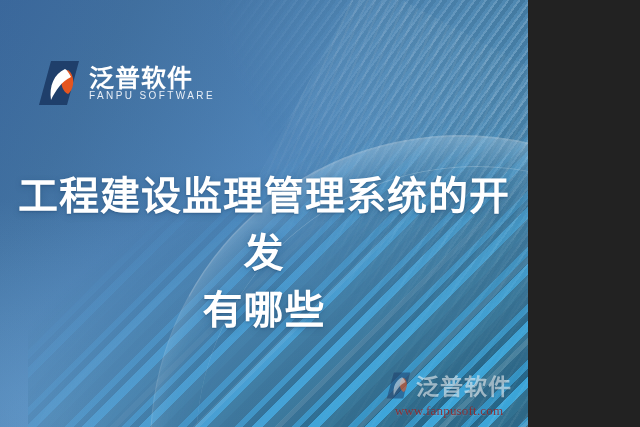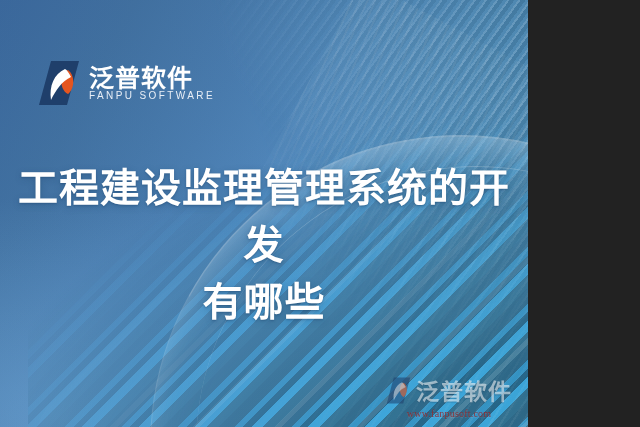--- a/index.html
+++ b/index.html
@@ -201,21 +201,21 @@
     font-size: 10px;
     color: #e8eef6;
     letter-spacing: 2.4px;
     font-weight: 400;
   }
 
   
   .headline {
     position: absolute;
     left: 0; right: 0;
-    top: 160px;
+    top: 168px;
     text-align: center;
     color: #ffffff;
     font-size: 40px;
     font-weight: 700;
     line-height: 1.42;
     letter-spacing: 1px;
     font-family: "DejaVu Sans", "Liberation Sans", sans-serif;
     text-shadow:
       0 1px 2px rgba(30,70,110,0.45),
       0 2px 7px rgba(30,70,110,0.30);
@@ -241,21 +241,21 @@
   .wm-cn {
     font-size: 23px;
     font-weight: 700;
     color: rgba(255,255,255,0.62);
     letter-spacing: 1px;
     font-family: "DejaVu Sans", "Liberation Sans", sans-serif;
     text-shadow: 0 1px 1px rgba(20,60,90,0.35);
   }
   .wm-url {
     margin-top: 1px;
-    font-size: 10px;
+    font-size: 13px;
     color: #93282b;
     font-family: "Liberation Serif", "DejaVu Serif", serif;
     letter-spacing: .2px;
     text-shadow: 0 1px 0 rgba(255,255,255,0.12);
   }
 </style>
 </head>
 <body>
 
 <div id="stage">

